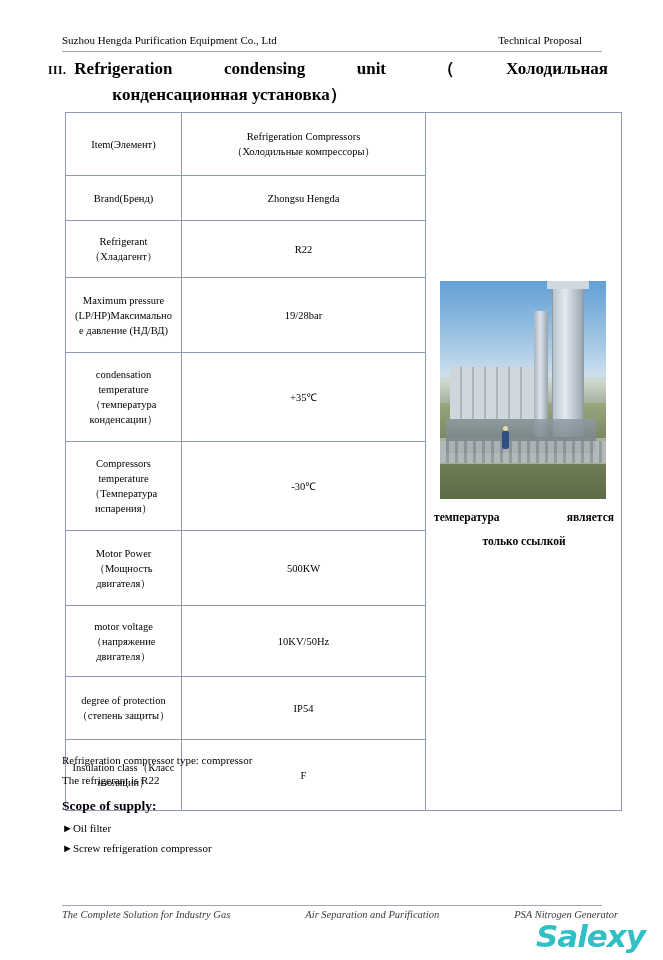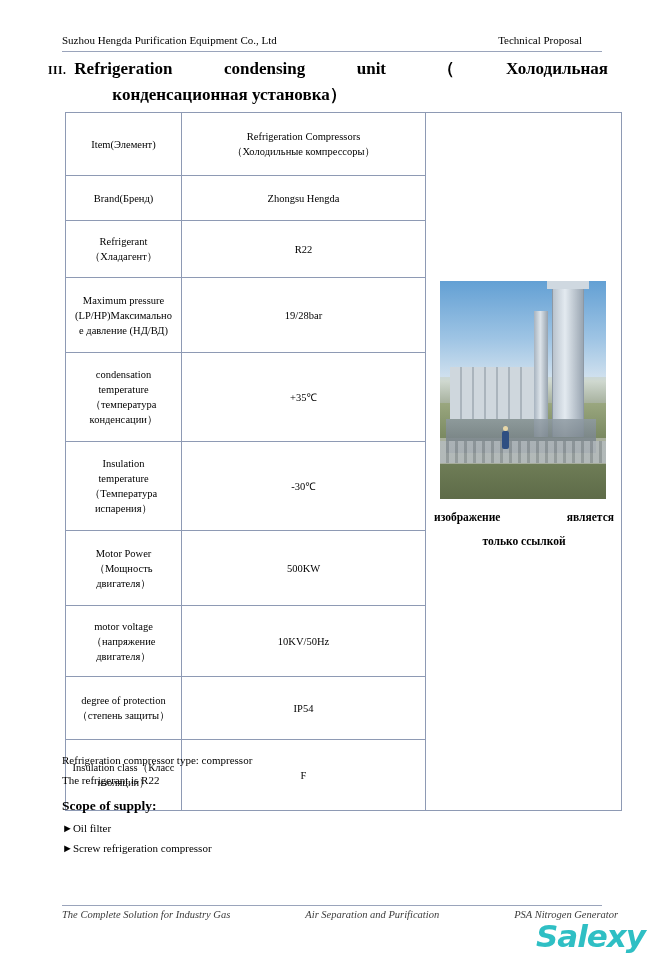--- a/index.html
+++ b/index.html
@@ -291,21 +291,21 @@
               <div class="road"></div>
               <div class="tanks"></div>
               <div class="tower"></div>
               <div class="tower2"></div>
               <div class="plant"></div>
               <div class="pipes"></div>
               <div class="worker"></div>
             </div>
             <div class="caption">
               <div class="c1">
-                <span>изображение</span>
+                <span>температура</span>
                 <span>является</span>
               </div>
               <div>только ссылкой</div>
             </div>
           </div>
         </td>
       </tr>
 
       <tr>
         <td style="height:36px">Brand(Бренд)</td>
@@ -334,21 +334,21 @@
           <div>condensation</div>
           <div>temperature</div>
           <div>（температура</div>
           <div>конденсации）</div>
         </td>
         <td>+35℃</td>
       </tr>
 
       <tr>
         <td style="height:80px" class="cell-multi">
-          <div>Insulation</div>
+          <div>Compressors</div>
           <div>temperature</div>
           <div>（Температура</div>
           <div>испарения）</div>
         </td>
         <td>-30℃</td>
       </tr>
 
       <tr>
         <td style="height:66px" class="cell-multi">
           <div>Motor Power</div>

